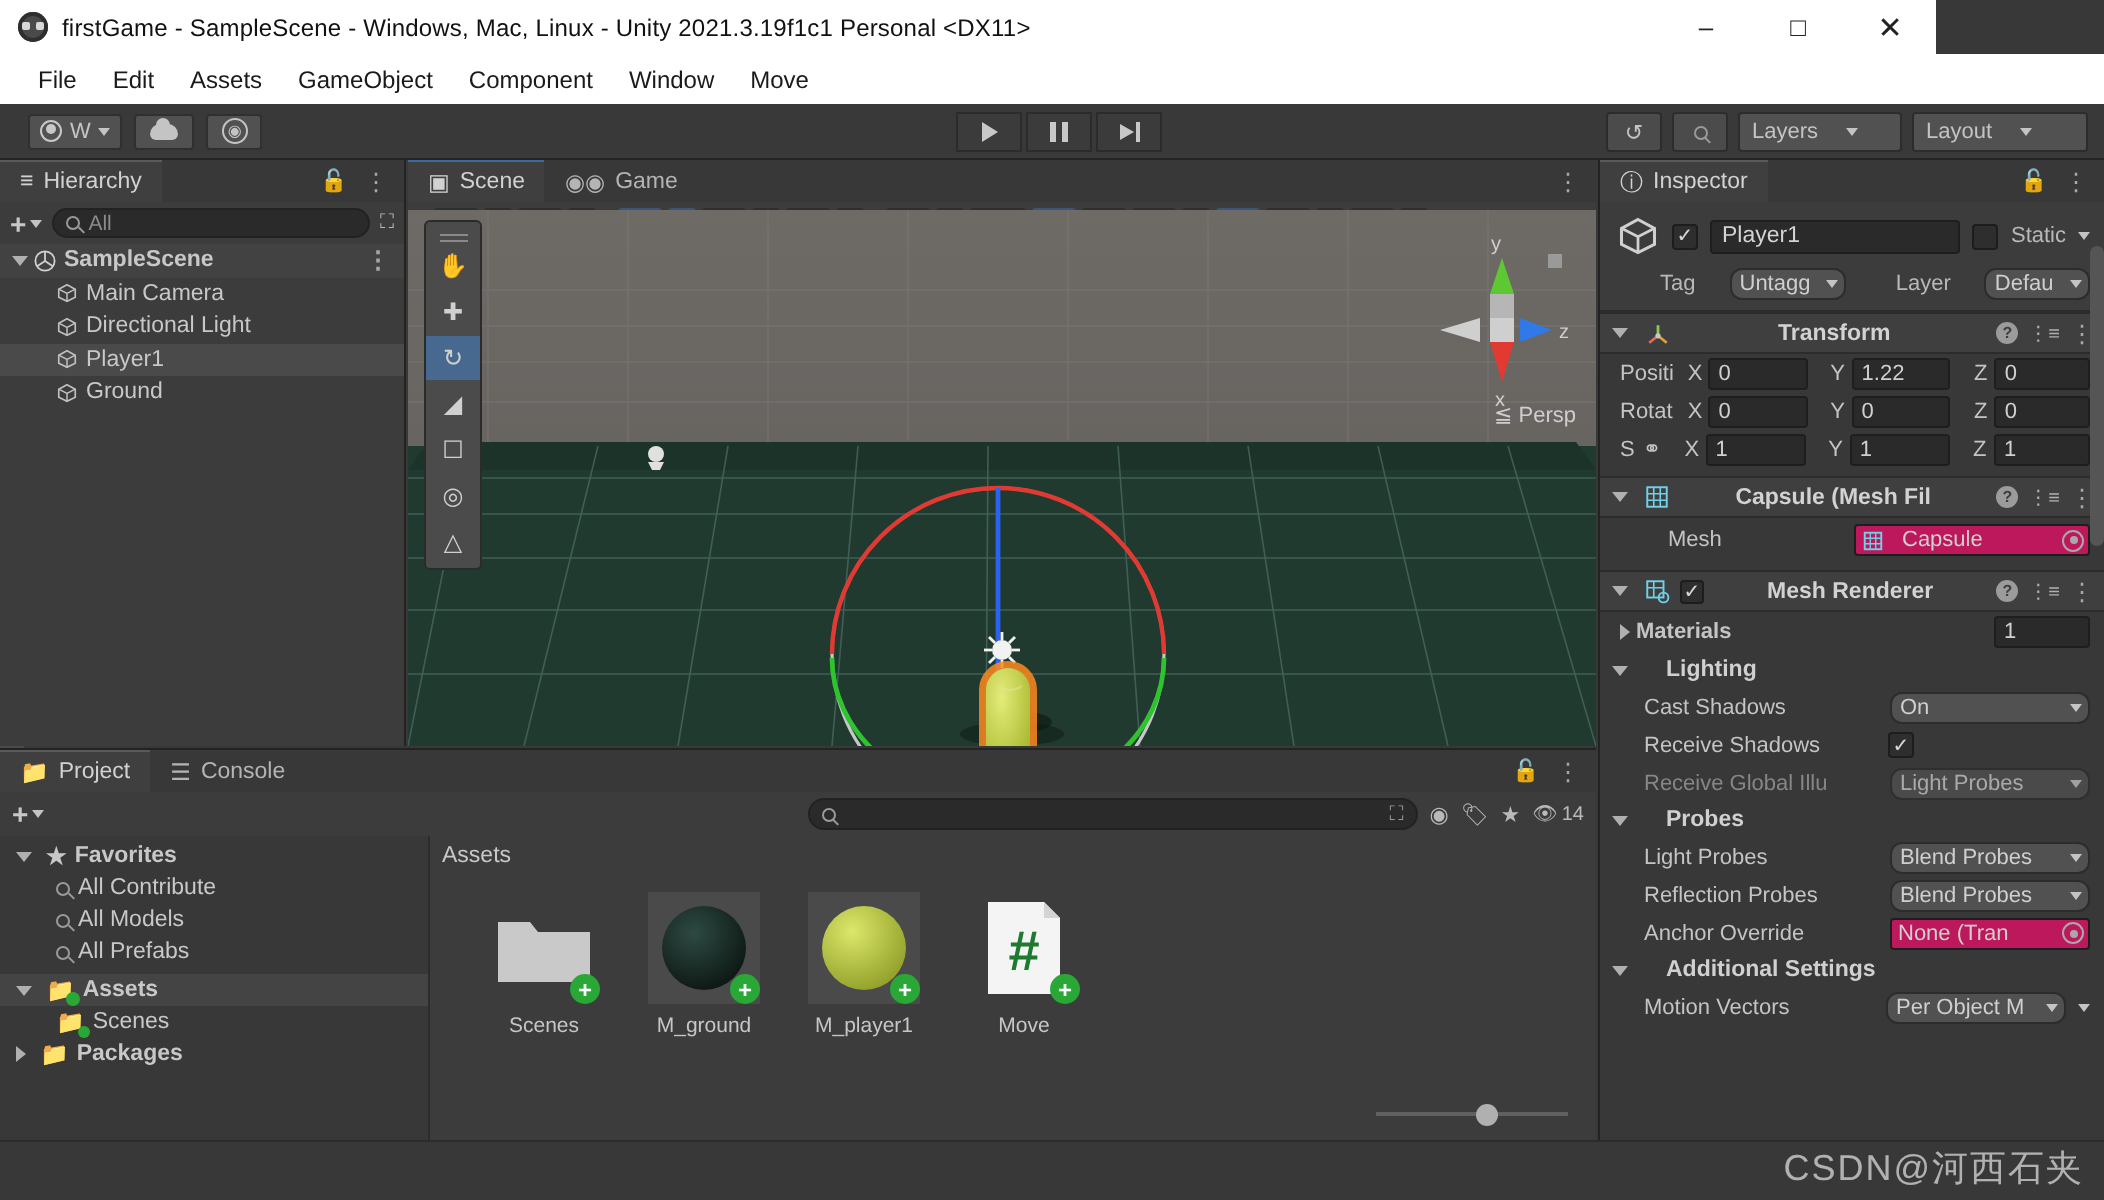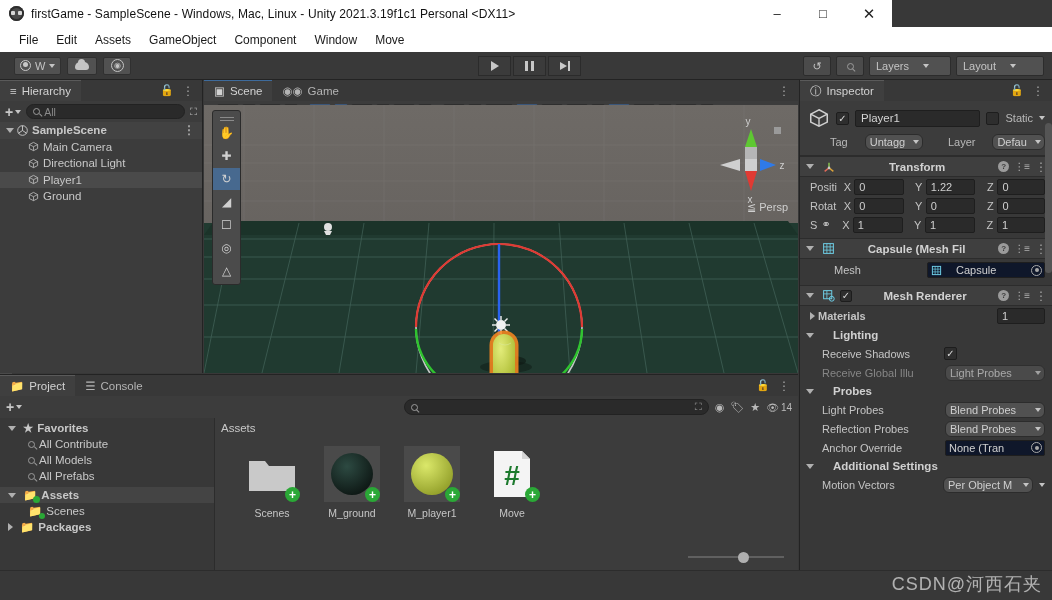--- a/index.html
+++ b/index.html
@@ -9,21 +9,21 @@
     background: #c0c0c0;
     font-family: "Liberation Sans", sans-serif;
     font-size: 11px;
     color: #b9b9b9;
     -webkit-font-smoothing: antialiased;
   }
   #app { position: relative; width: 1052px; height: 600px; background: #383838; }
 
   
   .titlebar {
-    position: absolute; left: 0; top: 0; width: 892px; height: 27px;
+    position: absolute; left: 0; top: 0; width: 968px; height: 27px;
     background: #ffffff; color: #000000;
     display: flex; align-items: center;
   }
   .tb-icon { width: 15px; height: 15px; margin-left: 9px; margin-right: 7px; position: relative; }
   .tb-icon .ring {
     position: absolute; inset: 0; border-radius: 50%;
     background: #4a4a4a;
     box-shadow: inset 0 0 0 2px #2e2e2e;
   }
   .tb-icon .ring::before, .tb-icon .ring::after {
@@ -130,21 +130,21 @@
   .namefield { flex: 1; height: 17px; background: #2a2a2a; border: 1px solid #1e1e1e; border-radius: 2px; color: #d4d4d4; font-size: 11.5px; display: flex; align-items: center; padding: 0 5px; }
   .ih-row2 { display: flex; align-items: center; gap: 17px; margin-top: 5px; padding-left: 22px; font-size: 11px; }
   .mini-drop { height: 16px; background: #515151; border: 1px solid #2c2c2c; border-radius: 6px; display: flex; align-items: center; justify-content: space-between; padding: 0 3px 0 4px; color: #cfcfcf; font-size: 11px; overflow: hidden; }
   .comp-header { height: 21px; background: #3f3f3f; display: flex; align-items: center; gap: 5px; padding: 0 6px; border-top: 1px solid #2c2c2c; border-bottom: 1px solid #2c2c2c; }
   .comp-title { font-size: 11.5px; font-weight: bold; color: #d2d2d2; flex: 1; text-align: center; overflow: hidden; white-space: nowrap; }
   .comp-tools { display: flex; align-items: center; gap: 5px; color: #b0b0b0; font-size: 10px; }
   .qmark { width: 11px; height: 11px; border-radius: 50%; background: #9b9b9b; color: #3c3c3c; font-size: 8px; display:flex; align-items:center; justify-content:center; font-weight: bold; }
   .prop-row { height: 19px; display: flex; align-items: center; padding: 0 8px 0 10px; font-size: 11px; }
   .prop-label { color: #c4c4c4; }
   .numfield { height: 16px; background: #2a2a2a; border: 1px solid #1e1e1e; border-radius: 2px; color: #d0d0d0; font-size: 11px; display: flex; align-items: center; padding: 0 4px; }
-  .objfield { height: 16px; background: #0f172a; border: 1px solid #1e1e1e; border-radius: 2px; color: #d0d0d0; font-size: 11px; display: flex; align-items: center; padding: 0 2px 0 3px; gap: 14px; }
+  .objfield { height: 16px; background: #be185d; border: 1px solid #1e1e1e; border-radius: 2px; color: #d0d0d0; font-size: 11px; display: flex; align-items: center; padding: 0 2px 0 3px; gap: 9px; }
   .radio-dot { width: 11px; height: 11px; border-radius: 50%; border: 1.3px solid #a8a8a8; display:flex; align-items:center; justify-content:center; margin-left:auto; flex:none; }
   .radio-dot::after { content:''; width:4px; height:4px; border-radius:50%; background:#a8a8a8; }
   .section-title { font-size: 11.5px; font-weight: bold; color: #d0d0d0; display: flex; align-items: center; gap: 16px; padding: 3px 7px 3px 6px; }
   .dim { color: #868686; }
 
   
   #project { left: 0; top: 374px; width: 798px; height: 196px; background: #383838; border-top: 1px solid #232323; }
   .proj-toolbar { height: 22px; background: #3c3c3c; display: flex; align-items: center; padding: 0 6px; gap: 6px; }
   .proj-search { flex: 1; max-width: 305px; height: 16px; background: #2a2a2a; border: 1px solid #222; border-radius: 8px; display:flex; align-items:center; padding: 0 6px; gap: 4px; }
   .proj-body { position: absolute; top: 43px; left: 0; width: 798px; height: 153px; display: flex; }
@@ -614,20 +614,27 @@
         </span>
       </div>
       <div class="prop-row" style="height:20px;">
         <span class="arrow-r"></span>
         <span class="prop-label" style="flex:1;font-weight:bold;">Materials</span>
         <span class="numfield" style="width:48px;">1</span>
       </div>
       <div class="section-title">
         <span class="arrow-d"></span>
         <span>Lighting</span>
+      </div>
+      <div class="prop-row">
+        <span class="prop-label" style="flex:1;padding-left:12px;">Cast Shadows</span>
+        <span class="mini-drop" style="width:100px;justify-content:space-between;">
+          <span>On</span>
+            <i class="caret"></i>
+        </span>
       </div>
       <div class="prop-row">
         <span class="prop-label" style="flex:1;padding-left:12px;">Receive Shadows</span>
         <span class="chk" style="margin-right:88px;">✓</span>
       </div>
       <div class="prop-row">
         <span class="prop-label dim" style="flex:1;padding-left:12px;">Receive Global Illu</span>
         <span class="mini-drop" style="width:100px;justify-content:space-between;opacity:.75;">
           <span>Light Probes</span>
             <i class="caret"></i>

